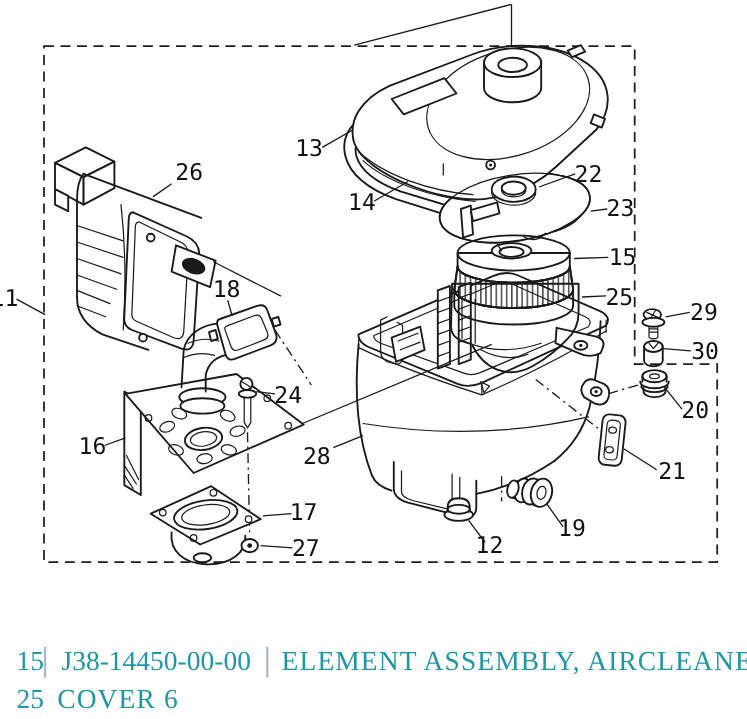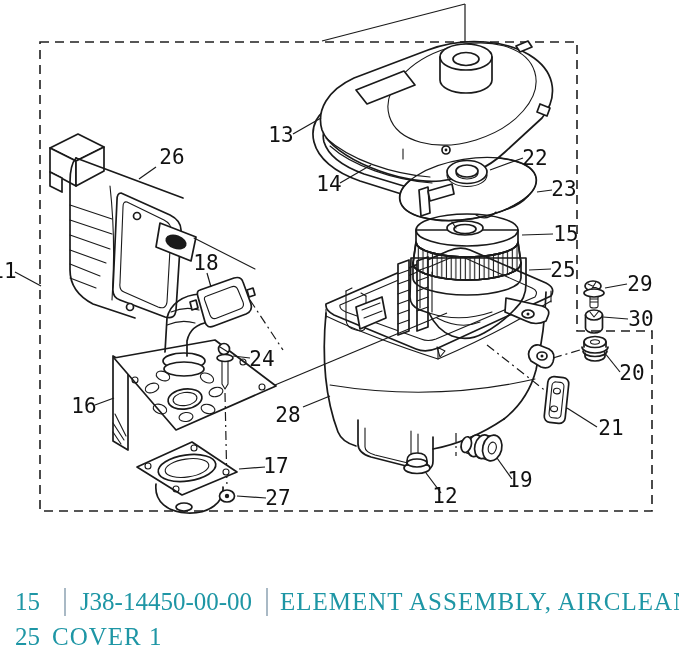--- a/index.html
+++ b/index.html
@@ -12,21 +12,21 @@
   .fill-dark{fill:#1a1a1a;stroke:none;}
   .dash{fill:none;stroke:#1f1f1f;stroke-width:1.6;stroke-dasharray:9 6;}
   .dashdot{fill:none;stroke:#1a1a1a;stroke-width:1.2;stroke-dasharray:9 4 2 4;}
   .leader{fill:none;stroke:#1a1a1a;stroke-width:1.2;}
   .callout{font-family:"DejaVu Sans Mono",monospace;font-size:21px;fill:#111;}
   
   #parts-table{position:absolute;left:0;top:584px;width:679px;
     font-family:"Liberation Serif",serif;font-size:25px;}
   .prow{display:flex;align-items:center;height:35px;}
   .cell-ref{width:40px;text-align:right;flex:0 0 auto;}
-  .cell-pn{flex:0 0 200px;margin-left:24px;height:28px;display:flex;align-items:center;
+  .cell-pn{flex:0 0 200px;margin-left:0;height:28px;display:flex;align-items:center;
     justify-content:center;border-left:2px solid #a9b9c5;border-right:2px solid #a9b9c5;}
   .cell-desc{padding-left:12px;letter-spacing:1px;white-space:nowrap;}
 </style>
 </head>
 <body>
 
 <div id="stage">
 <svg width="679" height="570" viewBox="0 0 679 570">
   <defs>
     <pattern id="pleats" patternUnits="userSpaceOnUse" x="416" y="235" width="4.7" height="60">
@@ -311,16 +311,16 @@
 </svg>
 
 <div id="parts-table" style="color: rgb(30, 150, 165);">
   <div class="prow">
     <div class="cell-ref">15</div>
     <div class="cell-pn">J38-14450-00-00</div>
     <div class="cell-desc">ELEMENT ASSEMBLY, AIRCLEANER</div>
   </div>
   <div class="prow">
     <div class="cell-ref">25</div>
-    <div class="cell-desc">COVER 1</div>
+    <div class="cell-desc">COVER 6</div>
   </div>
 </div>
 </div>
 
 </body></html>

